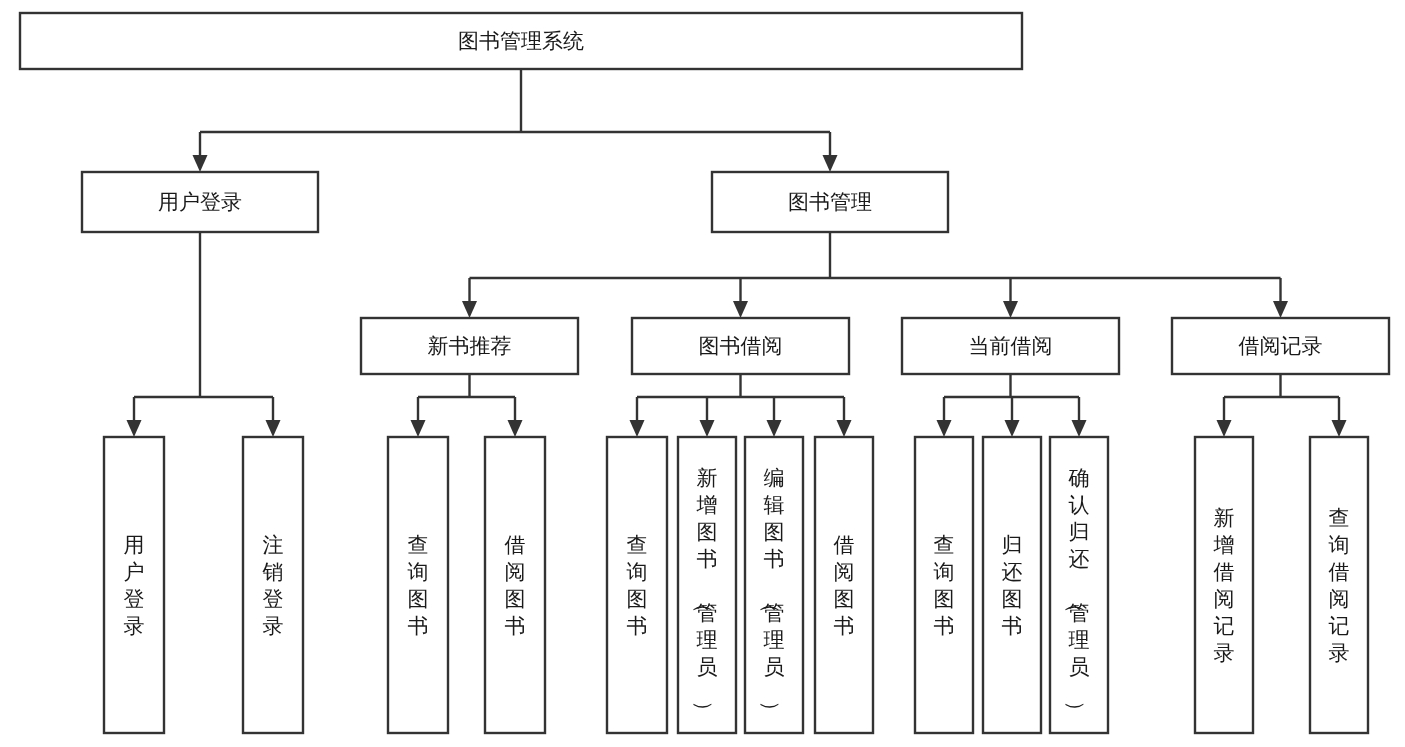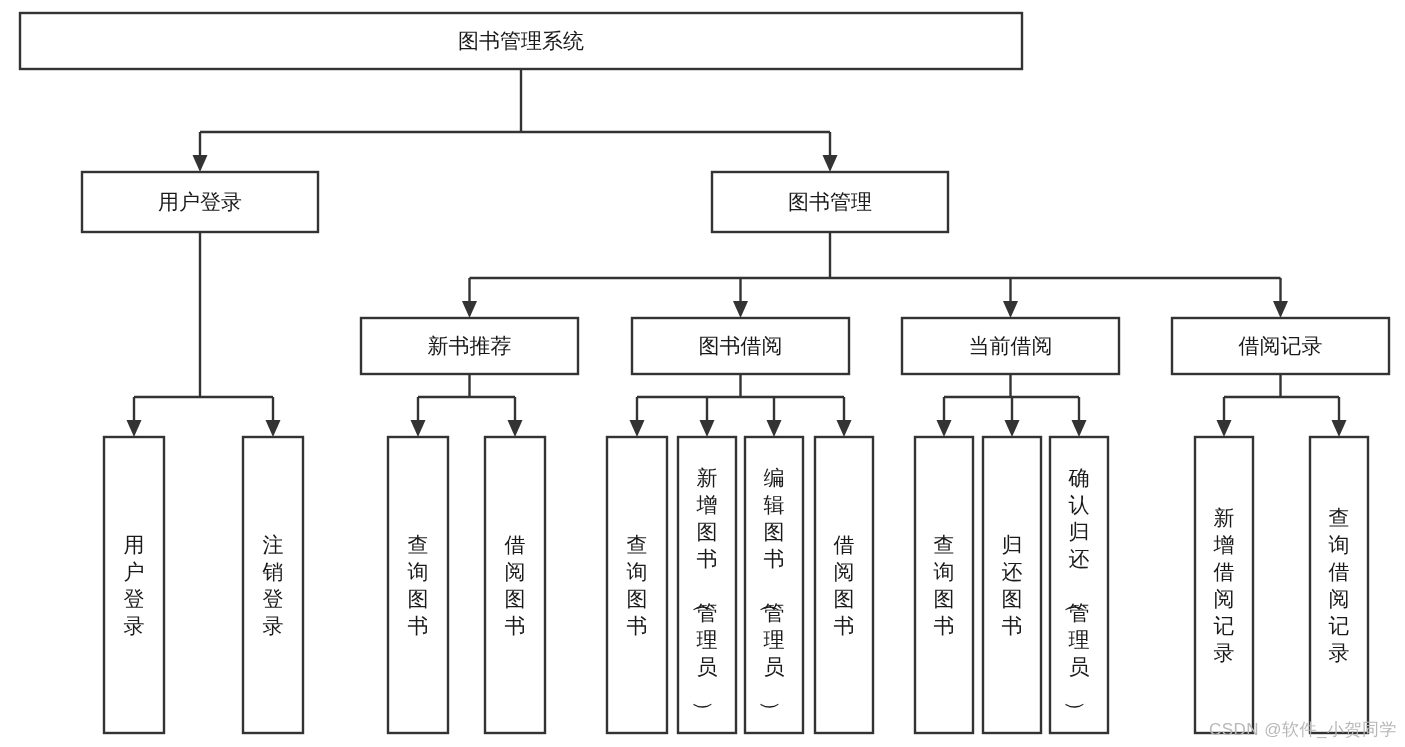--- a/index.html
+++ b/index.html
@@ -200,14 +200,13 @@
         <g>
           <rect class="node-rect" x="1195" y="437" width="58" height="296"></rect>
           <text class="node-label-v" x="1224" y="525"><tspan x="1224" dy="0">新</tspan><tspan x="1224" dy="27">增</tspan><tspan x="1224" dy="27">借</tspan><tspan x="1224" dy="27">阅</tspan><tspan x="1224" dy="27">记</tspan><tspan x="1224" dy="27">录</tspan></text>
         </g>
         <g>
           <rect class="node-rect" x="1310" y="437" width="58" height="296"></rect>
           <text class="node-label-v" x="1339" y="525"><tspan x="1339" dy="0">查</tspan><tspan x="1339" dy="27">询</tspan><tspan x="1339" dy="27">借</tspan><tspan x="1339" dy="27">阅</tspan><tspan x="1339" dy="27">记</tspan><tspan x="1339" dy="27">录</tspan></text>
         </g>
       </g>
   </svg>
-  <div class="watermark">CSDN @软件_小贺同学</div>
 </div>
 
 </body></html>

